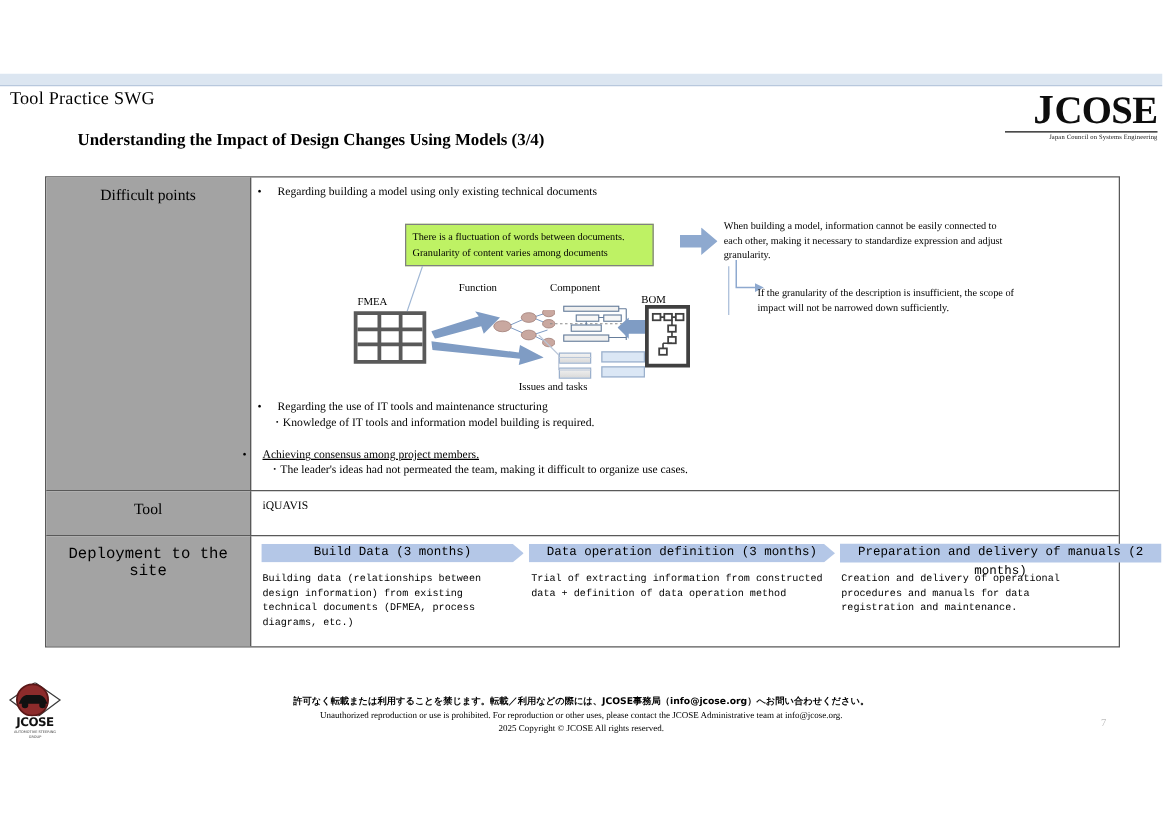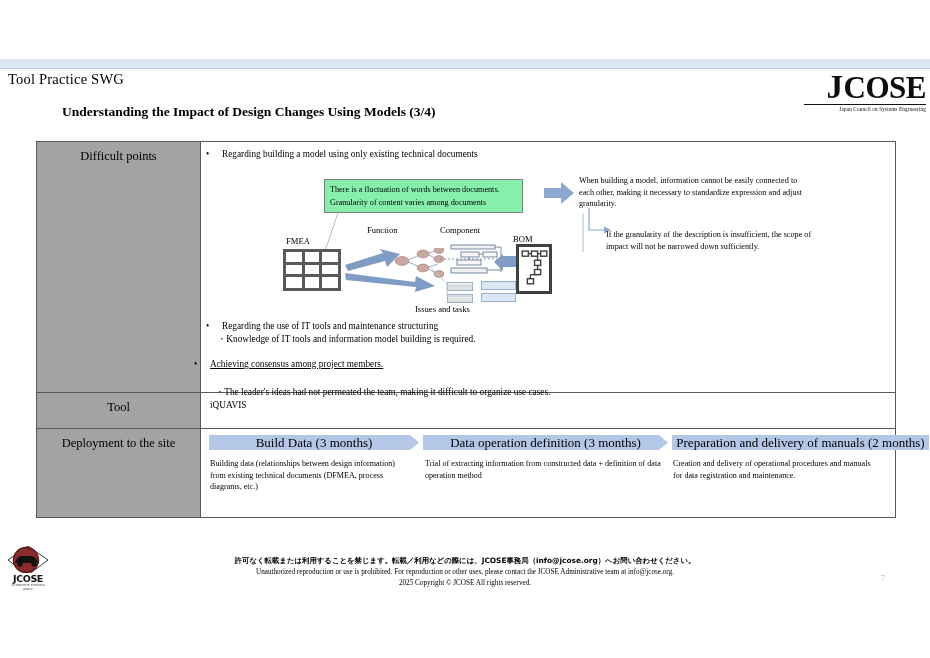--- a/index.html
+++ b/index.html
@@ -29,38 +29,38 @@
     font-family:"Liberation Serif", serif;white-space:nowrap;
   }
   .jcose-logo .jc-rule{height:1px;background:#111;margin:1px 0 1px auto;width:122px;}
 
   
   .tbl{position:absolute;left:36px;top:141px;width:860px;height:377px;
        border:1.3px solid #595959;box-sizing:border-box;}
   .row{position:absolute;left:0;width:100%;box-sizing:border-box;}
   .r1{top:0;height:250px;}
   .r2{top:250px;height:36px;border-top:1.3px solid #595959;}
-  .r3{top:286px;height:89px;border-top:1.3px solid #595959;}
+  .r3{top:286px;height:89px;border-top:1.3px solid #595959;font-family:Liberation Mono, monospace;}
   .lab{
     position:absolute;left:0;top:0;width:164px;height:100%;
     background:#a3a3a3;border-right:1.3px solid #595959;box-sizing:border-box;
     text-align:center;padding-top:7px;font-size:12.5px;
   }
   .r3 .lab{font-size:12.5px;}
   .cell{position:absolute;left:164px;top:0;right:0;height:100%;box-sizing:border-box;}
 
   
   .bullet{position:absolute;font-size:9.3px;line-height:14px;white-space:nowrap;}
   .bullet .bdot{display:inline-block;width:16px;}
   .sub{position:absolute;font-size:9.3px;line-height:14px;white-space:nowrap;}
 
   
   .callout{
     position:absolute;left:324px;top:179px;width:199px;height:34px;
-    border:1px solid #808080;background:#86efac;box-sizing:border-box;
+    border:1px solid #808080;background:#bef264;box-sizing:border-box;
     padding:3px 5px 0 5px;font-size:8.2px;line-height:13px;
   }
 
   
   .expl1{position:absolute;left:579px;top:175px;width:235px;font-size:8.2px;line-height:11.5px;}
   .expl2{position:absolute;left:606px;top:229px;width:210px;font-size:8.2px;line-height:11.5px;}
 
   
   .barrow{position:absolute;left:544px;top:182px;width:30px;height:22px;}
 
@@ -78,21 +78,21 @@
        border:3.5px solid #404040;background:#fff;box-sizing:border-box;}
 
   
   .itbox{position:absolute;height:9px;box-sizing:border-box;border:1px solid #9bb0cc;}
   .itg{background:linear-gradient(#f2f2f2,#dadada);}
   .itb{background:#dbe7f5;}
 
   
   .chev{
     position:absolute;height:15px;background:#b4c7e7;
-    font-size:13px;text-align:center;line-height:15px;color:#000;
+    font-size:10px;text-align:center;line-height:15px;color:#000;
     box-sizing:border-box;
   }
   .chev.notch{clip-path:polygon(0 0, calc(100% - 9px) 0, 100% 50%, calc(100% - 9px) 100%, 0 100%);}
   .deploy-txt{position:absolute;font-size:8.1px;line-height:11.5px;}
 
   
   .footer-jp{position:absolute;left:0;top:556px;width:930px;text-align:center;
              font-size:7.4px;font-family:"DejaVu Sans", sans-serif;font-weight:bold;}
   .footer-en{position:absolute;left:0;top:568px;width:930px;text-align:center;font-size:7.2px;}
   .footer-cp{position:absolute;left:0;top:579px;width:930px;text-align:center;font-size:7.2px;}
@@ -159,21 +159,21 @@
 </div>
 
 <div class="bullet" style="left:206px;top:319px;">
   <span class="bdot">•</span><span>Regarding the use of IT tools and maintenance structuring</span>
 </div>
 <div class="sub" style="left:217px;top:332px;">・Knowledge of IT tools and information model building is required.</div>
 
 <div class="bullet" style="left:194px;top:357px;text-decoration:underline;">
   <span class="bdot">•</span><span>Achieving consensus among project members.</span>
 </div>
-<div class="sub" style="left:215px;top:369px;margin-top:16px;">・The leader's ideas had not permeated the team, making it difficult to organize use cases.</div>
+<div class="sub" style="left:215px;top:369px;">・The leader's ideas had not permeated the team, making it difficult to organize use cases.</div>
 
 <div class="callout">
   <div>There is a fluctuation of words between documents.</div>
   <div>Granularity of content varies among documents</div>
 </div>
 
 <svg style="position:absolute;left:280px;top:210px;width:310px;height:45px;">
   <line x1="44" y1="44" x2="58" y2="3" stroke="#9fb6d4" stroke-width="0.9"></line>
   <line x1="303" y1="42" x2="303" y2="3" stroke="#9fb6d4" stroke-width="0.9"></line>
 </svg>

